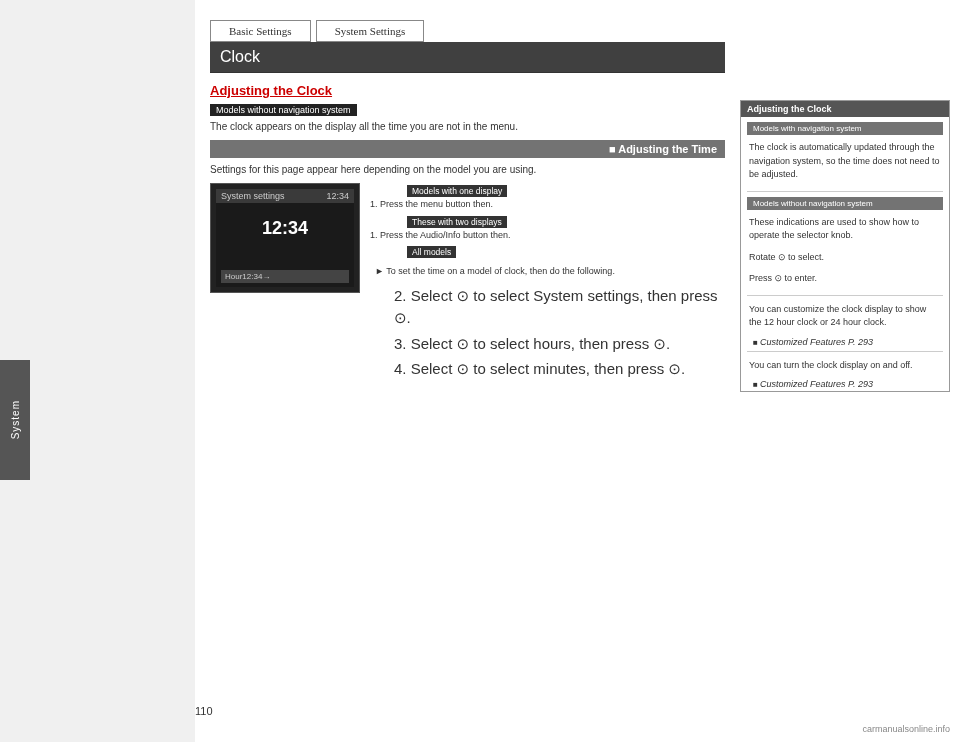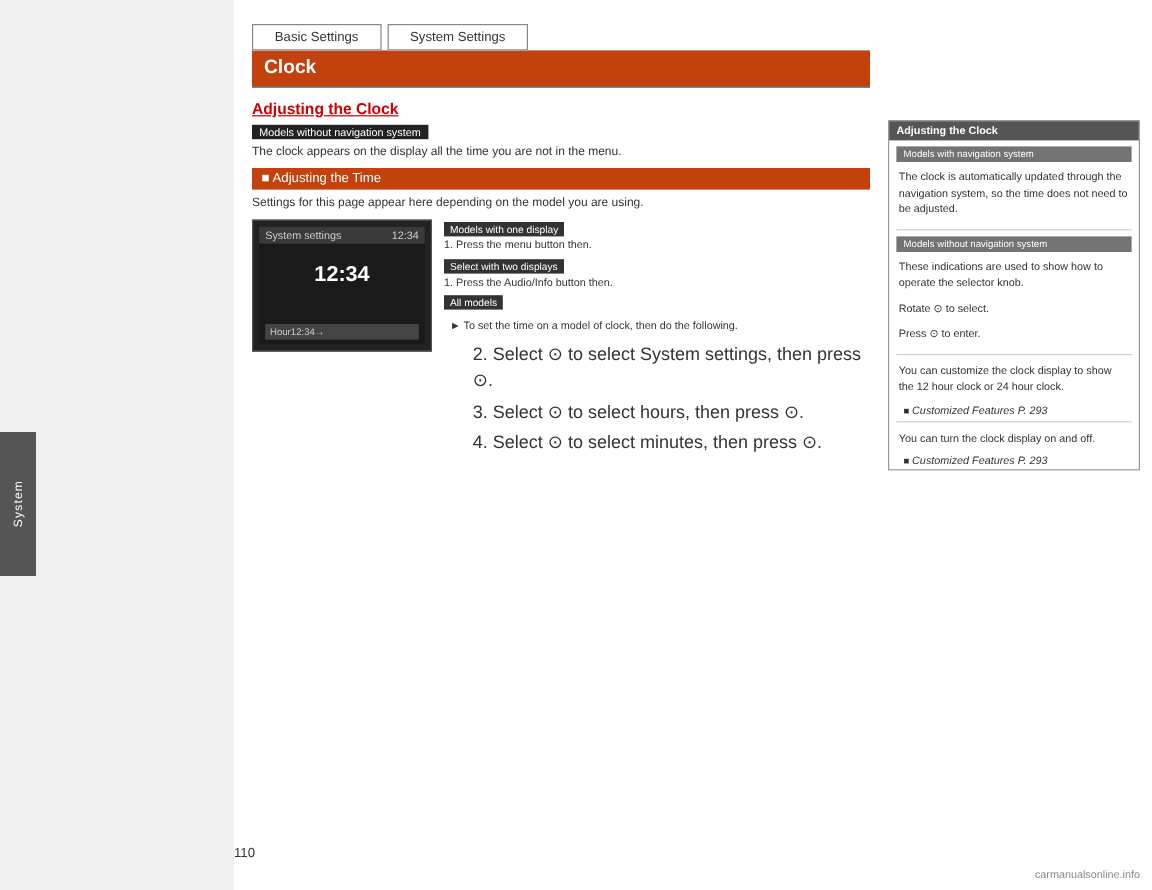--- a/index.html
+++ b/index.html
@@ -63,28 +63,29 @@
     }
 
     .tab-box {
       border: 1.5px solid #888;
       padding: 4px 18px;
       font-size: 11px;
       color: #333;
       background: #fff;
       min-width: 80px;
       text-align: left;
+      font-family: Liberation Serif, serif;
     }
 
     
     .clock-header {
-      background: #c2410c;
+      background: #404040;
       color: #fff;
       font-size: 16px;
-      font-weight: bold;
+      font-weight: normal;
       padding: 6px 10px;
       margin-top: 0;
       width: 100%;
     }
 
     .header-line {
       border-top: 1.5px solid #333;
       width: 100%;
       margin-top: 0;
     }
@@ -108,26 +109,27 @@
       padding: 1px 6px;
       margin-bottom: 3px;
     }
 
     .badge.dark {
       background: #222;
     }
 
     
     .subsection-title {
-      background: #c2410c;
+      background: #737373;
       color: #fff;
       font-size: 11px;
-      font-weight: normal;
+      font-weight: bold;
       padding: 3px 8px;
       margin: 6px 0 4px 0;
+      text-align: right;
     }
 
     .body-text {
       font-size: 10px;
       color: #333;
       line-height: 1.5;
       margin-bottom: 3px;
     }
 
     
@@ -195,20 +197,21 @@
       gap: 3px;
     }
 
     .instr-badge {
       display: inline-block;
       background: #333;
       color: #fff;
       font-size: 8.5px;
       padding: 1px 5px;
       margin-bottom: 1px;
+      margin-left: 37px;
     }
 
     .instr-text {
       font-size: 9px;
       color: #333;
       line-height: 1.4;
     }
 
     
     .arrow-bullet {
@@ -360,21 +363,21 @@
     </div>
 
     <div class="instruction-boxes">
 
       <div>
         <div class="instr-badge">Models with one display</div>
         <div class="instr-text">1. Press the menu button then.</div>
       </div>
 
       <div>
-        <div class="instr-badge">Select with two displays</div>
+        <div class="instr-badge">These with two displays</div>
         <div class="instr-text">1. Press the Audio/Info button then.</div>
       </div>
 
       <div>
         <div class="instr-badge">All models</div>
       </div>
 
       <div class="arrow-bullet body-text">To set the time on a model of clock, then do the following.</div>
 
       <div class="numbered-item">2. Select ⊙ to select System settings, then press ⊙.</div>

